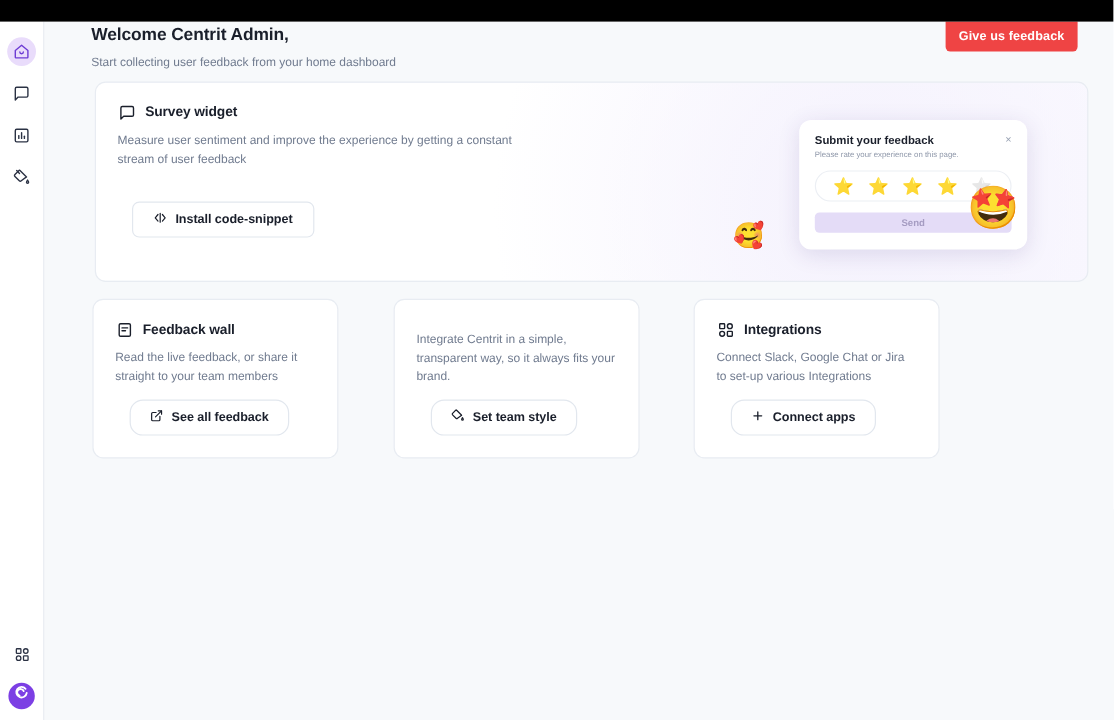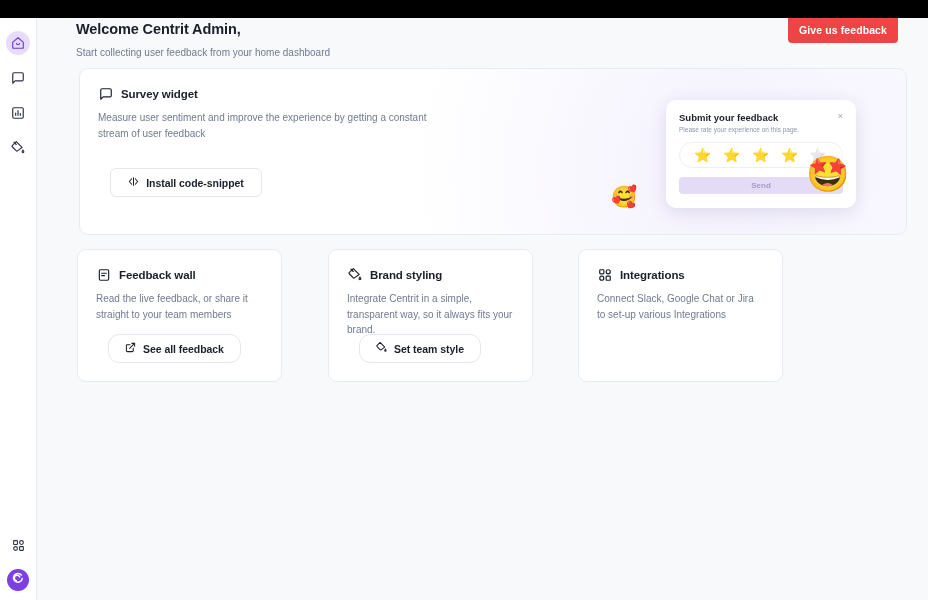--- a/index.html
+++ b/index.html
@@ -376,30 +376,20 @@
           <polyline points="15 3 21 3 21 9"></polyline>
           <line x1="10" y1="14" x2="21" y2="3"></line>
         </svg>
       </span>
       <span>See all feedback</span>
     </button>
   </section>
 
   <section class="card mini-card c2">
     <div class="mini-body">
-      <div class="card-head">
-        <span class="card-icon">
-          <svg width="14" height="14" viewBox="0 0 24 24" fill="none" stroke="#1a1f2b" stroke-width="2" stroke-linecap="round" stroke-linejoin="round">
-            <path d="M19 11 9 1 2.5 7.5a2 2 0 0 0 0 2.8l6.2 6.2a2 2 0 0 0 2.8 0z"></path>
-            <path d="M5 2 9 6"></path>
-            <path d="M20.5 15.5s1.5 2 1.5 3a1.5 1.5 0 1 1-3 0c0-1 1.5-3 1.5-3z"></path>
-          </svg>
-        </span>
-        <span class="card-title">Brand styling</span>
-      </div>
       <p class="card-desc">Integrate Centrit in a simple, transparent way, so it always fits your brand.</p>
     </div>
     <button class="btn btn-outline mini-btn">
       <span>
         <svg width="11" height="11" viewBox="0 0 24 24" fill="none" stroke="#1a1f2b" stroke-width="2.2" stroke-linecap="round" stroke-linejoin="round">
           <path d="M19 11 9 1 2.5 7.5a2 2 0 0 0 0 2.8l6.2 6.2a2 2 0 0 0 2.8 0z"></path>
           <path d="M20.5 15.5s1.5 2 1.5 3a1.5 1.5 0 1 1-3 0c0-1 1.5-3 1.5-3z"></path>
         </svg>
       </span>
       <span>Set team style</span>
@@ -414,15 +404,24 @@
             <rect x="3" y="3" width="7" height="7" rx="1"></rect>
             <circle cx="17.5" cy="6.5" r="3.5"></circle>
             <circle cx="6.5" cy="17.5" r="3.5"></circle>
             <rect x="14" y="14" width="7" height="7" rx="1"></rect>
           </svg>
         </span>
         <span class="card-title">Integrations</span>
       </div>
       <p class="card-desc">Connect Slack, Google Chat or Jira to set-up various Integrations</p>
     </div>
+    <button class="btn btn-outline mini-btn">
+      <span>
+        <svg width="11" height="11" viewBox="0 0 24 24" fill="none" stroke="#1a1f2b" stroke-width="2.4" stroke-linecap="round">
+          <line x1="12" y1="5" x2="12" y2="19"></line>
+          <line x1="5" y1="12" x2="19" y2="12"></line>
+        </svg>
+      </span>
+      <span>Connect apps</span>
+    </button>
   </section>
 
 </div>
 
 </body></html>

